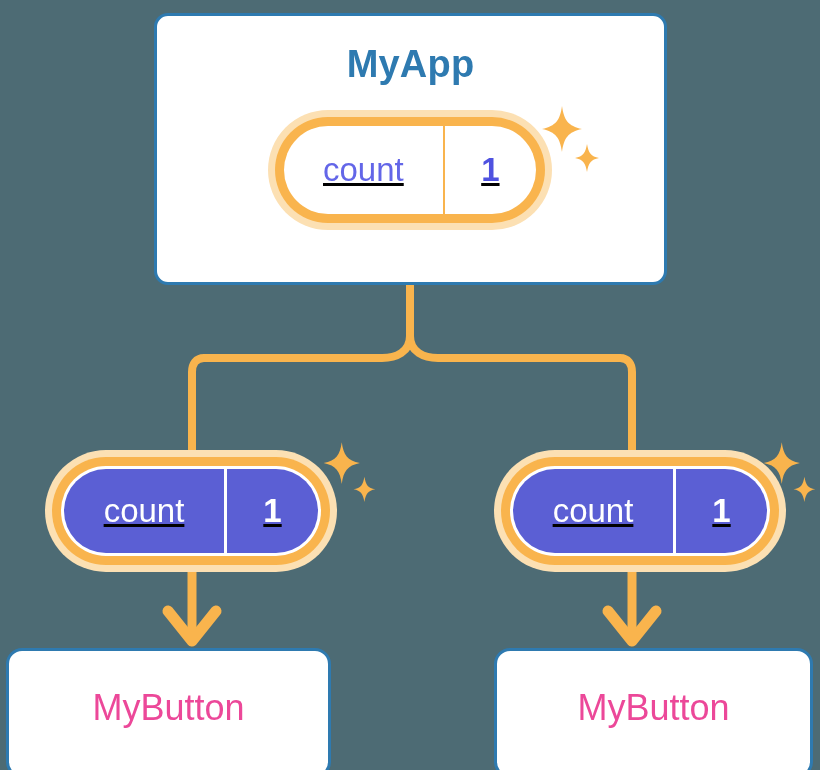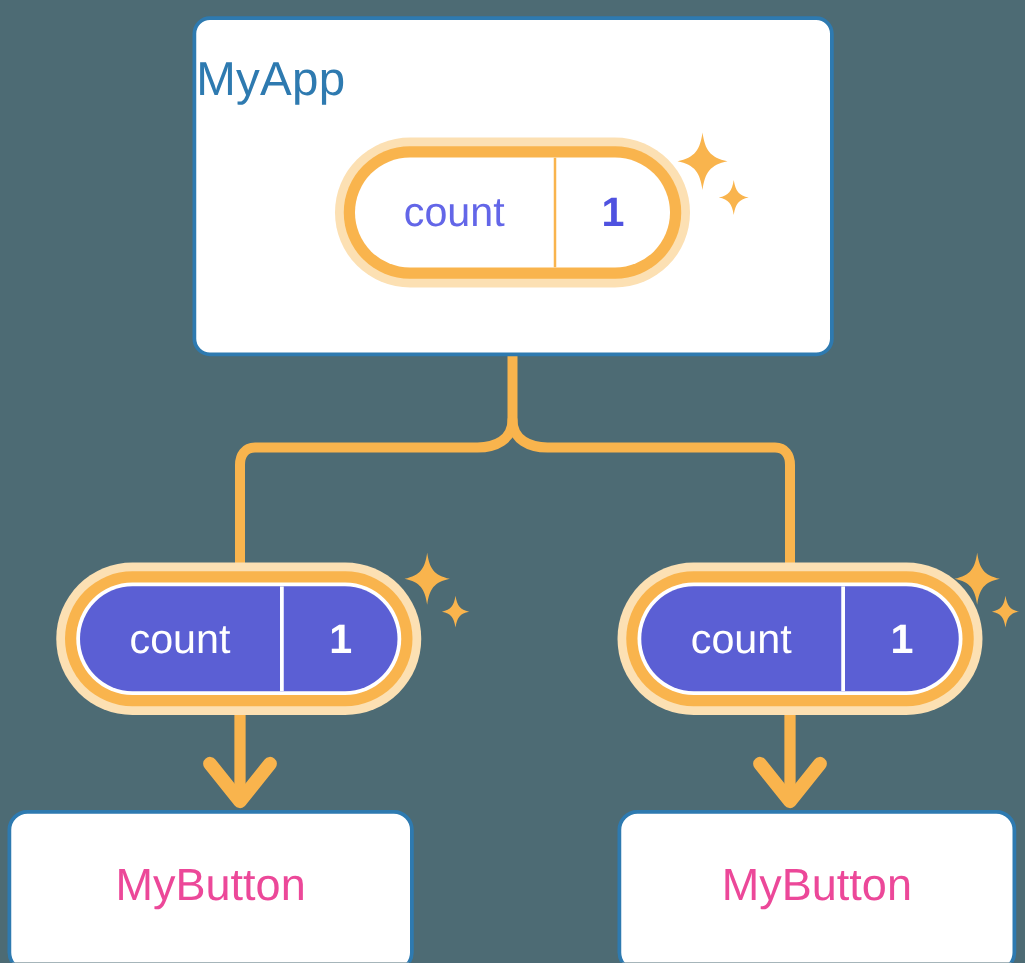--- a/index.html
+++ b/index.html
@@ -49,24 +49,24 @@
     top: 13px;
     width: 513px;
     height: 272px;
   }
 
   .app-title {
     position: absolute;
     left: 0;
     right: 0;
     top: 26px;
-    text-align: left;
+    text-align: center;
     color: #2e7ab0;
     font-size: 38px;
-    font-weight: 400;
+    font-weight: 700;
     letter-spacing: 0.2px;
     line-height: 44px;
   }
 
   
   .button-card {
     height: 130px;
     border-radius: 16px;
   }
   #btn-card-left {
@@ -109,20 +109,21 @@
     padding: 9px;
   }
   .pill-inner {
     box-sizing: border-box;
     width: 100%;
     height: 100%;
     border-radius: 999px;
     display: flex;
     align-items: stretch;
     overflow: hidden;
+    text-decoration: underline;
   }
   .pill-key, .pill-val {
     display: flex;
     align-items: center;
     justify-content: center;
     box-sizing: border-box;
   }
   .pill-key { flex: 0 0 63%; }
   .pill-val { flex: 1 1 auto; }
 

